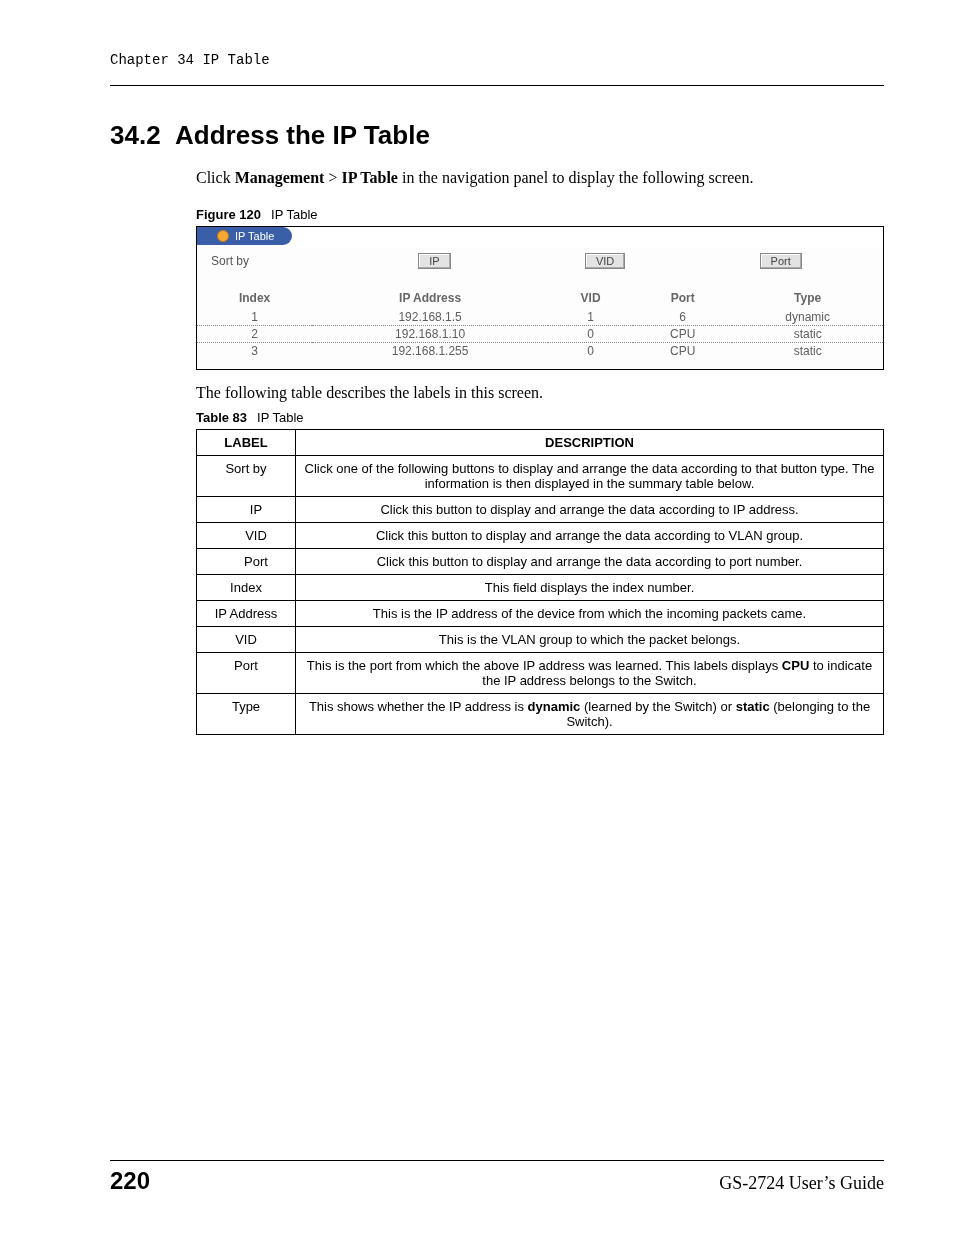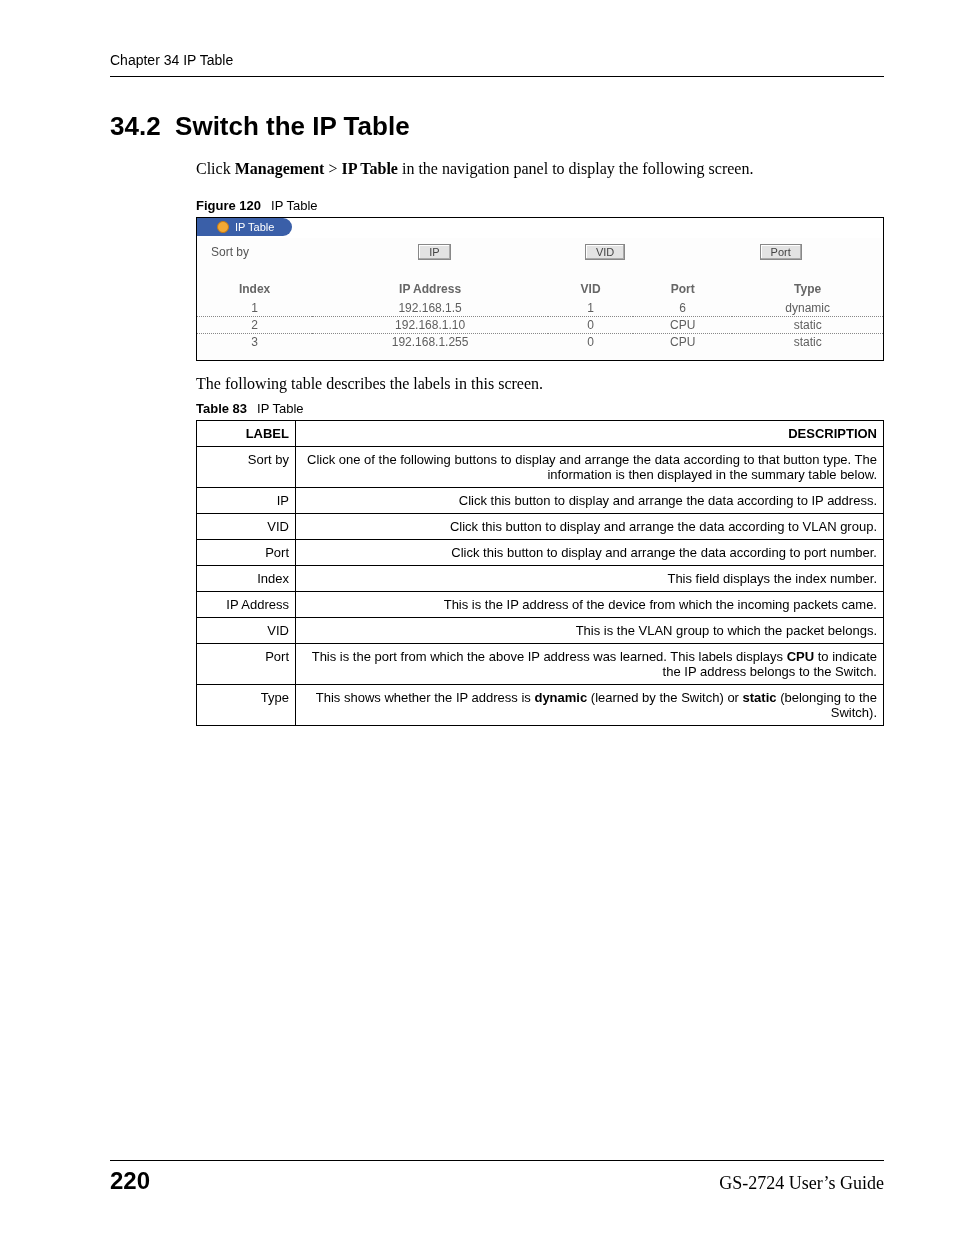--- a/index.html
+++ b/index.html
@@ -10,23 +10,23 @@
     background: #fff;
   }
   .page {
     width: 954px;
     height: 1235px;
     box-sizing: border-box;
     padding: 52px 70px 40px 110px;
     position: relative;
   }
   .chapter-line {
-    font-family: Liberation Sans, sans-serif;
+    font-family: Liberation Mono, monospace;
     font-size: 14px;
-    padding-bottom: 8px;
+    padding-bottom: 17px;
     border-bottom: 1px solid #000;
     margin-bottom: 34px;
   }
   h2.section {
     font-family: Arial, Helvetica, sans-serif;
     font-weight: bold;
     font-size: 26px;
     margin: 0 0 18px 0;
   }
   .indent {
@@ -129,21 +129,21 @@
   table.desc {
     border-collapse: collapse;
     width: 100%;
     font-family: Arial, Helvetica, sans-serif;
     font-size: 13px;
   }
   table.desc th, table.desc td {
     border: 1px solid #000;
     padding: 5px 6px;
     vertical-align: top;
-    text-align: right;
+    text-align: center;
   }
   table.desc th {
     font-weight: bold;
   }
   .label-col { width: 86px; }
   .label-sub { padding-left: 26px !important; }
 
   .footer {
     position: absolute;
     left: 110px;
@@ -167,21 +167,21 @@
   }
 </style>
 </head>
 <body>
 
 <div class="page">
 
   <div class="chapter-line">Chapter 34 IP Table</div>
 
   <h2 class="section">
-    <span>34.2</span>&nbsp;&nbsp;<span>Switch the IP Table</span>
+    <span>34.2</span>&nbsp;&nbsp;<span>Address the IP Table</span>
   </h2>
 
   <div class="indent">
 
     <p class="intro">
       <span>Click </span><span class="bold">Management</span><span> &gt; </span><span class="bold">IP Table</span><span> in the navigation panel to display the following screen.</span>
     </p>
 
     <div class="caption">
       <span class="cap-strong">Figure 120</span><span class="cap-name">IP Table</span>

